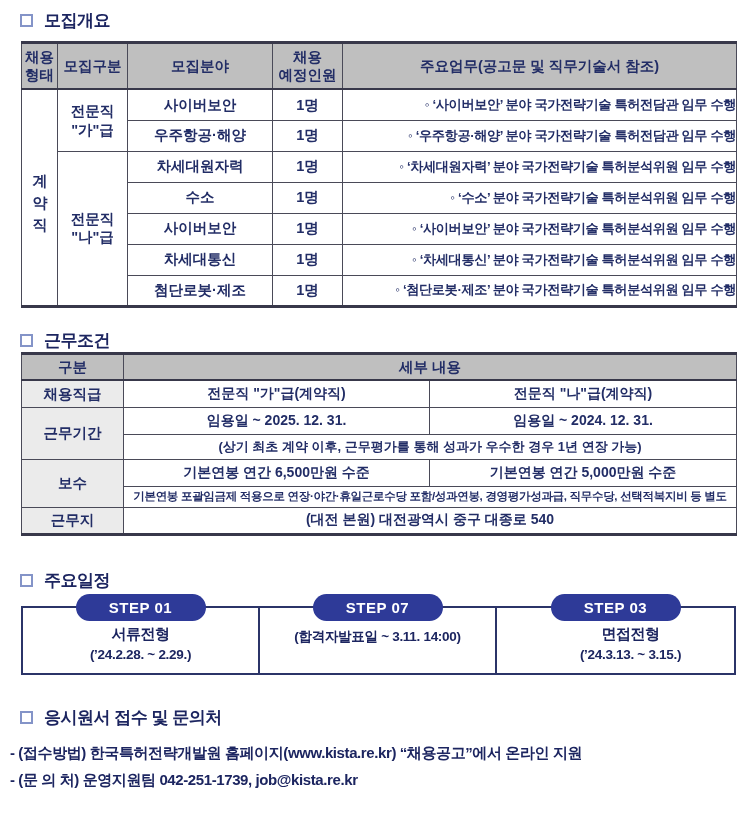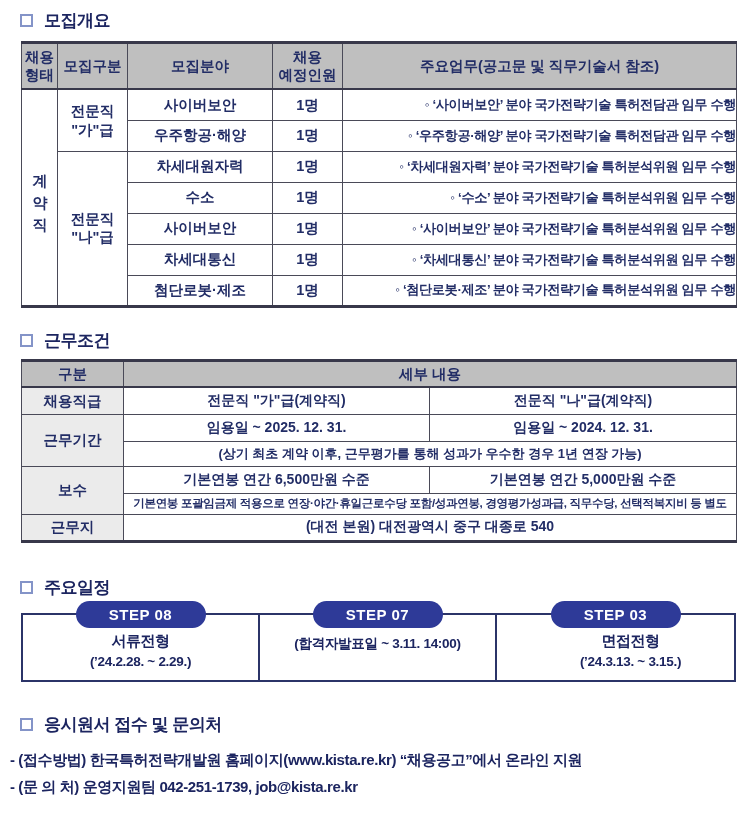--- a/index.html
+++ b/index.html
@@ -72,21 +72,21 @@
   
   .contact-lines { margin: 10px 0 0 10px; }
   .contact-line {
     font-size: 15px; font-weight: 600; color: #1c2560;
     line-height: 1.82; letter-spacing: -0.4px; white-space: nowrap;
   }
   
   .mt-title1 { margin-top: 9px; }
   .mt-table1 { margin-top: 9px; }
   .mt-title2 { margin-top: 21px; }
-  .mt-table2 { margin-top: 7px; }
+  .mt-table2 { margin-top: 0; }
   .mt-title3 { margin-top: 33px; }
   .mt-title4 { margin-top: 31px; }
 </style>
 </head>
 <body>
 
 <div class="section-title mt-title1">
   <span class="square-bullet"></span>
   <span>모집개요</span>
 </div>
@@ -211,21 +211,21 @@
 </table>
 
 <div class="section-title mt-title3">
   <span class="square-bullet"></span>
   <span>주요일정</span>
 </div>
 
 <div class="schedule-wrap">
   <div class="sched-box">
     <div class="sched-col">
-      <div class="step-badge">STEP 08</div>
+      <div class="step-badge">STEP 01</div>
       <div class="sched-name">서류전형</div>
       <div class="sched-date">(’24.2.28. ~ 2.29.)</div>
     </div>
     <div class="sched-col">
       <div class="step-badge">STEP 07</div>
       <div class="sched-date">(합격자발표일 ~ 3.11. 14:00)</div>
     </div>
     <div class="sched-col">
       <div class="step-badge">STEP 03</div>
       <div class="sched-name">면접전형</div>

